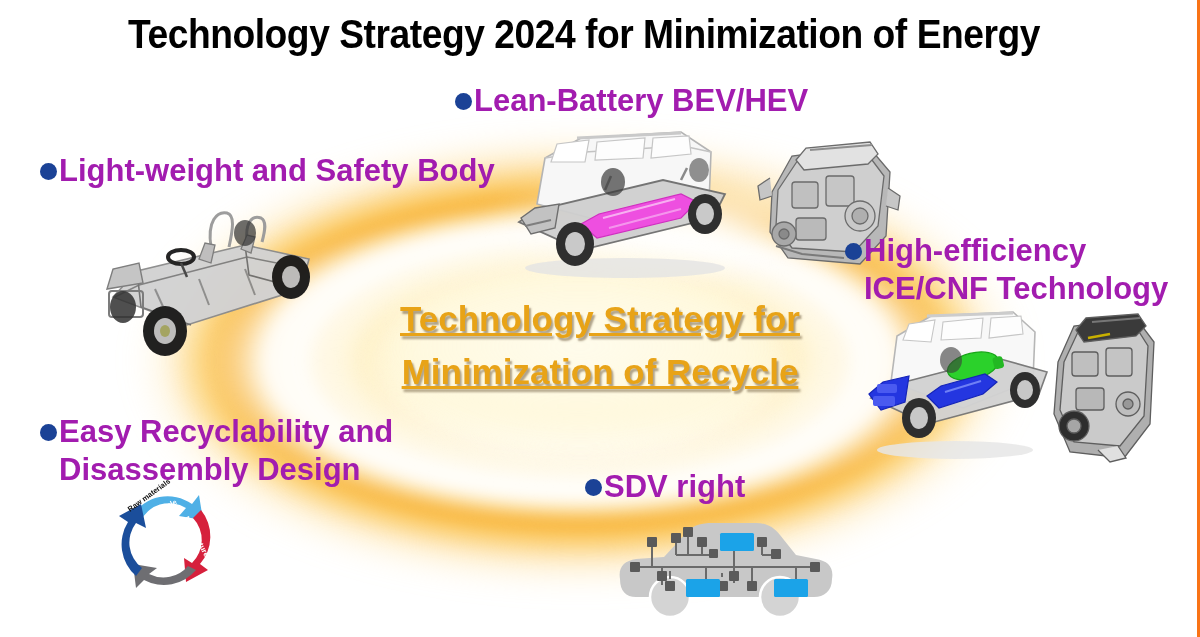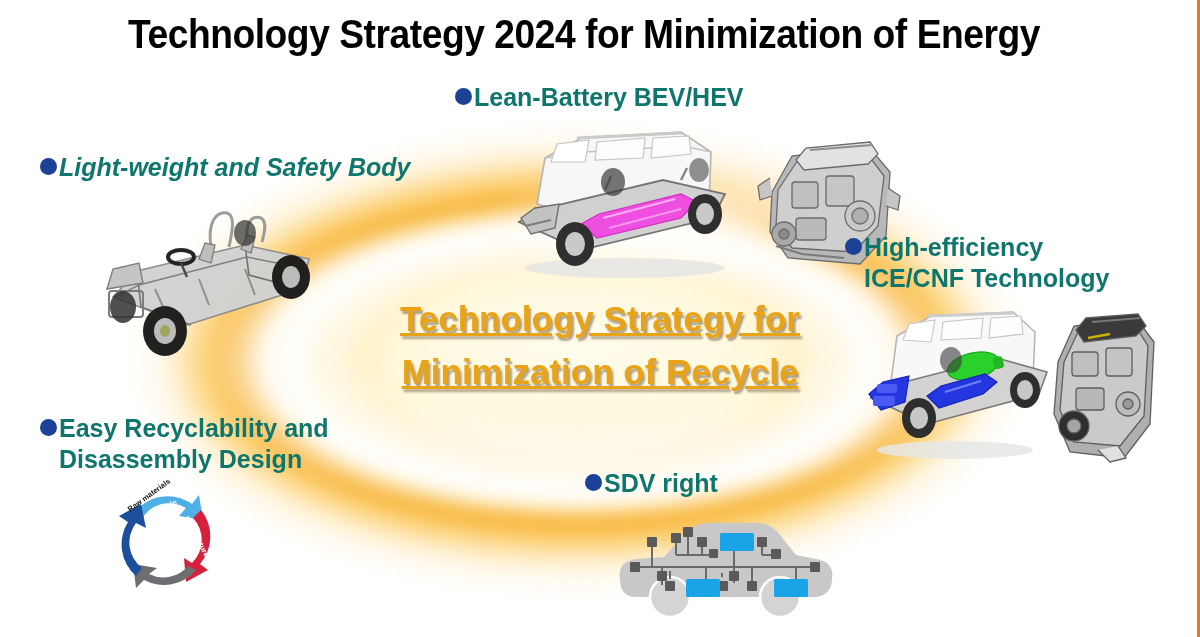--- a/index.html
+++ b/index.html
@@ -115,35 +115,35 @@
     line-height: 1.52;
     text-shadow: 2px 3px 2px rgba(110,90,60,0.55);
     white-space: nowrap;
     text-decoration: underline;
   }
 
   
   .callout {
     position: absolute;
     z-index: 35;
-    color: #0f766e;
+    color: #a21caf;
     font-weight: bold;
-    font-size: 25px;
+    font-size: 31px;
     line-height: 1.22;
     white-space: nowrap;
   }
   .callout .bullet {
     display: inline-block;
     width: 17px; height: 17px;
     border-radius: 50%;
     background: #1B4296;
     vertical-align: 1px;
     margin-right: 2px;
   }
-  #cal-body     { left: 40px;  top: 152px; font-style: italic; }
+  #cal-body     { left: 40px;  top: 152px; }
   #cal-bev      { left: 455px; top: 82px;  }
   #cal-ice      { left: 845px; top: 232px; }
   #cal-recycle  { left: 40px;  top: 413px; }
   #cal-sdv      { left: 585px; top: 468px; }
 
   
   .art { position: absolute; z-index: 20; }
   #art-chassis { left: 95px;  top: 185px;  width: 240px; height: 190px; }
   #art-bev     { left: 485px; top: 118px;  width: 265px; height: 165px; }
   #art-engine1 { left: 748px; top: 138px;  width: 160px; height: 140px; }

